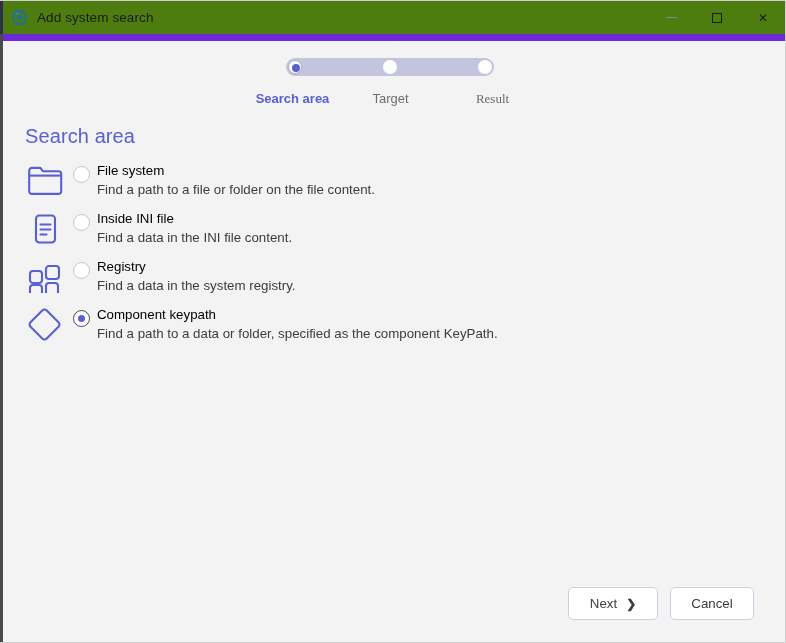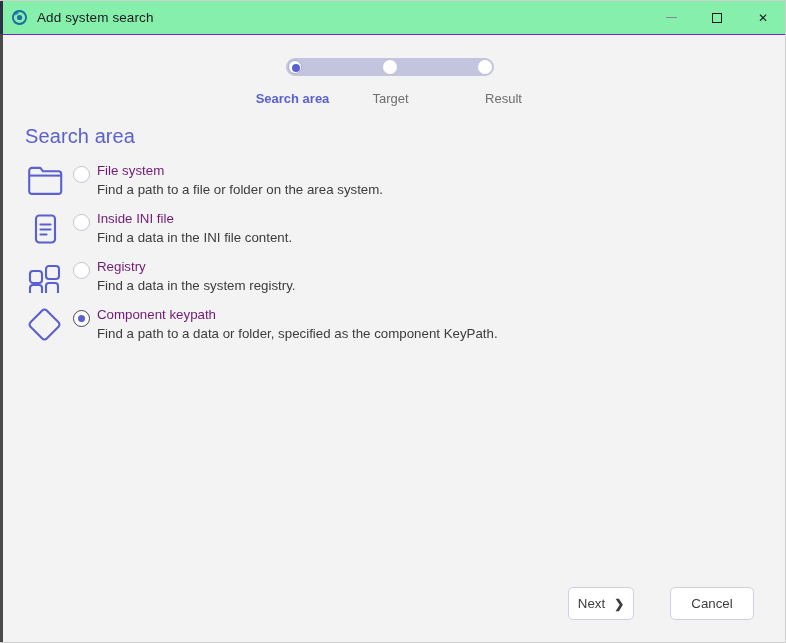--- a/index.html
+++ b/index.html
@@ -44,22 +44,22 @@
     background: #4a4a4a;
     z-index: 6;
   }
 
   
   .titlebar {
     position: absolute;
     left: 0; top: 0;
     width: 786px;
     height: 33px;
-    background: #86efac;
-    border-bottom: 1px solid #6d28d9;
+    background: #4d7c0f;
+    border-bottom: 7px solid #6d28d9;
     display: flex;
     align-items: center;
     z-index: 4;
   }
   .title-icon {
     margin-left: 11px;
     width: 17px;
     height: 17px;
     display: flex;
     align-items: center;
@@ -169,21 +169,21 @@
     color: #6e6e6e;
     white-space: nowrap;
     text-align: center;
   }
   .step-label.active {
     color: #5b60cf;
     font-weight: bold;
   }
   .step-label.l0 { left: 0px;   width: 125px; }
   .step-label.l1 { left: 118px; width: 85px;  }
-  .step-label.l2 { left: 216px; width: 115px; }
+  .step-label.l2 { left: 205px; width: 115px; font-family: Liberation Serif, serif; }
 
   
   .page-heading {
     position: absolute;
     left: 25px;
     top: 91px;
     font-size: 20px;
     color: #5b60cf;
     font-weight: normal;
     letter-spacing: 0.1px;
@@ -237,21 +237,21 @@
     border-radius: 50%;
     background: #5b60cf;
   }
   .option-text {
     position: absolute;
     left: 97px;
     top: 5px;
   }
   .option-title {
     font-size: 13.3px;
-    color: #701a75;
+    color: #000000;
     line-height: 18px;
     white-space: nowrap;
   }
   .option-desc {
     font-size: 13.3px;
     color: #3c3c3c;
     line-height: 20px;
     white-space: nowrap;
   }
 
@@ -273,21 +273,21 @@
     font-size: 13.3px;
     color: #3c3c3c;
     display: flex;
     align-items: center;
     justify-content: center;
     gap: 9px;
     cursor: default;
     box-sizing: border-box;
     padding: 0;
   }
-  .btn-next   { left: 568px; top: 9px; width: 66px; }
+  .btn-next   { left: 568px; top: 9px; width: 90px; }
   .btn-cancel { left: 670px; top: 9px; width: 84px; }
   .chev {
     font-size: 12px;
     color: #3c3c3c;
     font-weight: bold;
     line-height: 1;
   }
 </style>
 </head>
 <body>
@@ -341,21 +341,21 @@
       <div class="option-row">
         <div class="option-icon">
           <svg width="36" height="32" viewBox="0 0 36 32">
             <path d="M2.2 5.5 a2.6 2.6 0 0 1 2.6 -2.6 h8.6 l2.6 3.4 h15.6 a2.6 2.6 0 0 1 2.6 2.6 v17.4 a2.6 2.6 0 0 1 -2.6 2.6 h-26.8 a2.6 2.6 0 0 1 -2.6 -2.6 Z" fill="none" stroke="#5b60cf" stroke-width="2.1" stroke-linejoin="round"></path>
             <path d="M2.2 10.6 h31.6" fill="none" stroke="#5b60cf" stroke-width="2.1"></path>
           </svg>
         </div>
         <div class="radio"></div>
         <div class="option-text">
           <div class="option-title">File system</div>
-          <div class="option-desc">Find a path to a file or folder on the area system.</div>
+          <div class="option-desc">Find a path to a file or folder on the file content.</div>
         </div>
       </div>
 
       <div class="option-row">
         <div class="option-icon">
           <svg width="36" height="32" viewBox="0 0 36 32">
             <rect x="9" y="2.5" width="19" height="27" rx="3.2" fill="none" stroke="#5b60cf" stroke-width="2.1"></rect>
             <path d="M13.5 11.5 h10" stroke="#5b60cf" stroke-width="2.1" stroke-linecap="round"></path>
             <path d="M13.5 16.5 h10" stroke="#5b60cf" stroke-width="2.1" stroke-linecap="round"></path>
             <path d="M13.5 21.5 h6" stroke="#5b60cf" stroke-width="2.1" stroke-linecap="round"></path>

